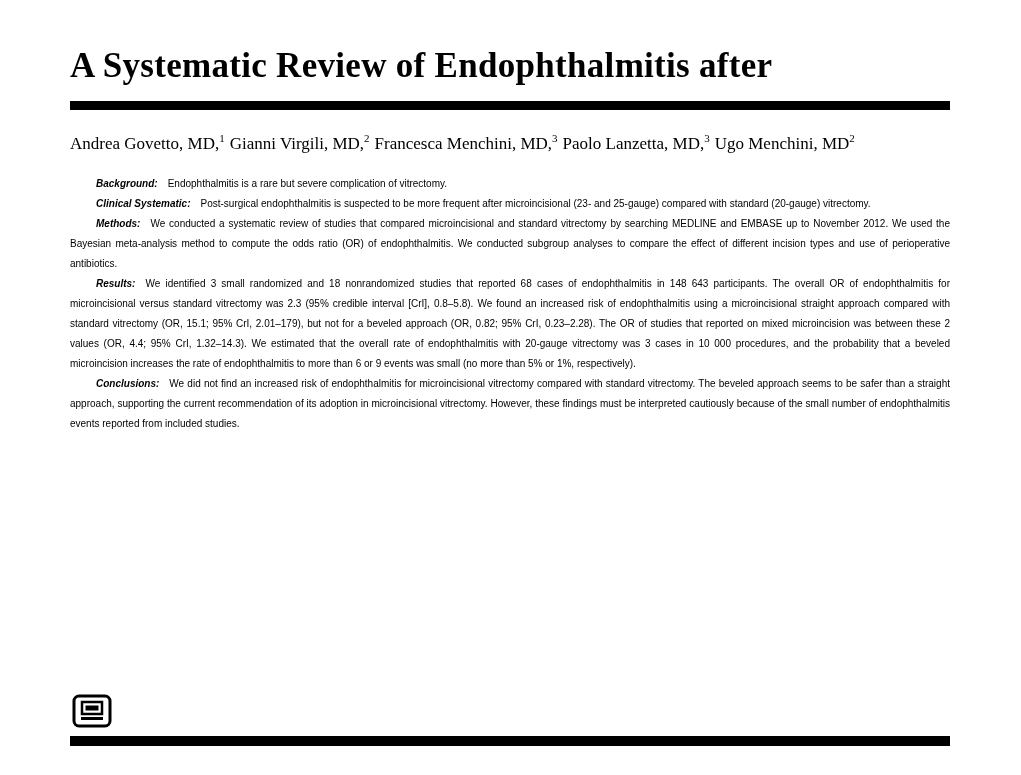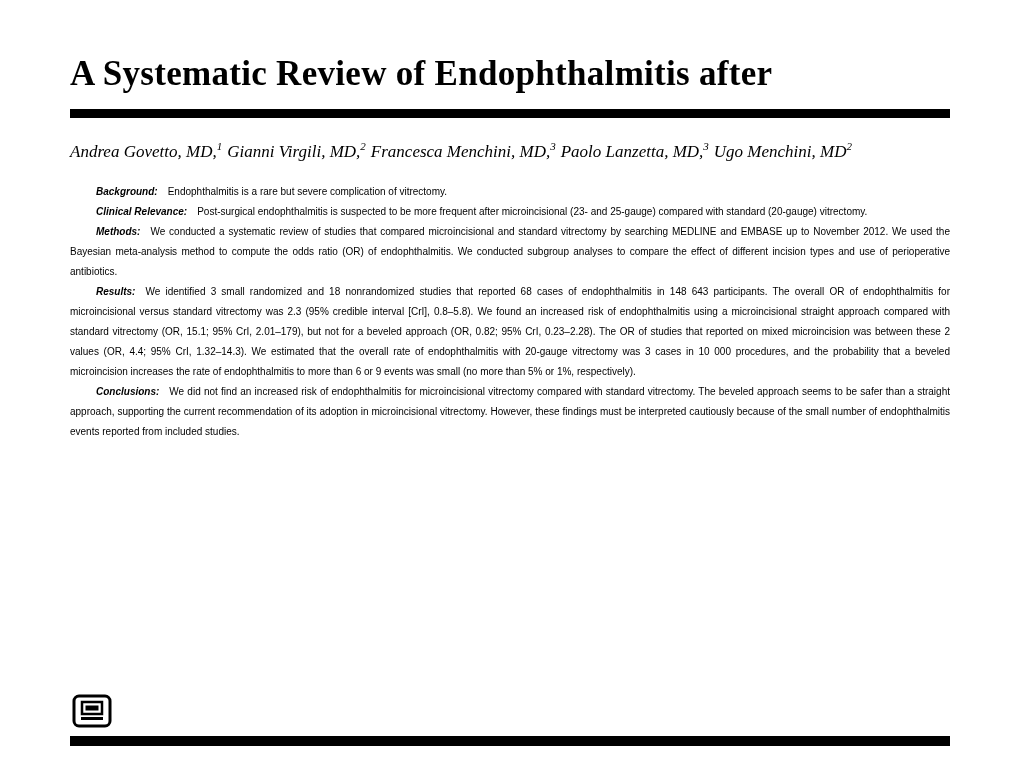--- a/index.html
+++ b/index.html
@@ -12,40 +12,39 @@
     height: 775px;
     position: relative;
     overflow: hidden;
     color: #000;
     font-family: "Liberation Sans", sans-serif;
     -webkit-font-smoothing: antialiased;
   }
   .page {
     position: absolute;
     left: 70px;
-    top: 12px;
+    top: 4px;
     width: 880px;
   }
   .title {
     font-family: "Liberation Serif", serif;
     font-weight: 700;
     font-size: 35px;
     line-height: 44px;
     letter-spacing: 0.3px;
     margin-top: 40px;
     color: #000;
   }
   .title-rule {
     height: 9px;
     background: #000;
     margin-top: 13px;
   }
   .authors {
     font-family: "Liberation Serif", serif;
-    font-style: italic;
     font-size: 17px;
     margin-top: 24px;
     white-space: nowrap;
   }
   .authors sup {
     font-size: 11px;
     line-height: 0;
     margin-right: 5px;
   }
   .abstract {
@@ -97,21 +96,21 @@
     <span>Andrea Govetto, MD,</span><sup>1</sup><span>Gianni Virgili, MD,</span><sup>2</sup><span>Francesca Menchini, MD,</span><sup>3</sup><span>Paolo Lanzetta, MD,</span><sup>3</sup><span>Ugo Menchini, MD</span><sup>2</sup>
   </div>
 
   <div class="abstract">
 
     <p>
       <span class="lead">Background:</span><span>Endophthalmitis is a rare but severe complication of vitrectomy.</span>
     </p>
 
     <p>
-      <span class="lead">Clinical Relevance:</span><span>Post-surgical endophthalmitis is suspected to be more frequent after microincisional (23- and 25-gauge) compared with standard (20-gauge) vitrectomy.</span>
+      <span class="lead">Clinical Systematic:</span><span>Post-surgical endophthalmitis is suspected to be more frequent after microincisional (23- and 25-gauge) compared with standard (20-gauge) vitrectomy.</span>
     </p>
 
     <p>
       <span class="lead">Methods:</span><span>We conducted a systematic review of studies that compared microincisional and standard vitrectomy by searching MEDLINE and EMBASE up to November 2012. We used the Bayesian meta-analysis method to compute the odds ratio (OR) of endophthalmitis. We conducted subgroup analyses to compare the effect of different incision types and use of perioperative antibiotics.</span>
     </p>
 
     <p>
       <span class="lead">Results:</span><span>We identified 3 small randomized and 18 nonrandomized studies that reported 68 cases of endophthalmitis in 148 643 participants. The overall OR of endophthalmitis for microincisional versus standard vitrectomy was 2.3 (95% credible interval [CrI], 0.8–5.8). We found an increased risk of endophthalmitis using a microincisional straight approach compared with standard vitrectomy (OR, 15.1; 95% CrI, 2.01–179), but not for a beveled approach (OR, 0.82; 95% CrI, 0.23–2.28). The OR of studies that reported on mixed microincision was between these 2 values (OR, 4.4; 95% CrI, 1.32–14.3). We estimated that the overall rate of endophthalmitis with 20-gauge vitrectomy was 3 cases in 10 000 procedures, and the probability that a beveled microincision increases the rate of endophthalmitis to more than 6 or 9 events was small (no more than 5% or 1%, respectively).</span>
     </p>
 

